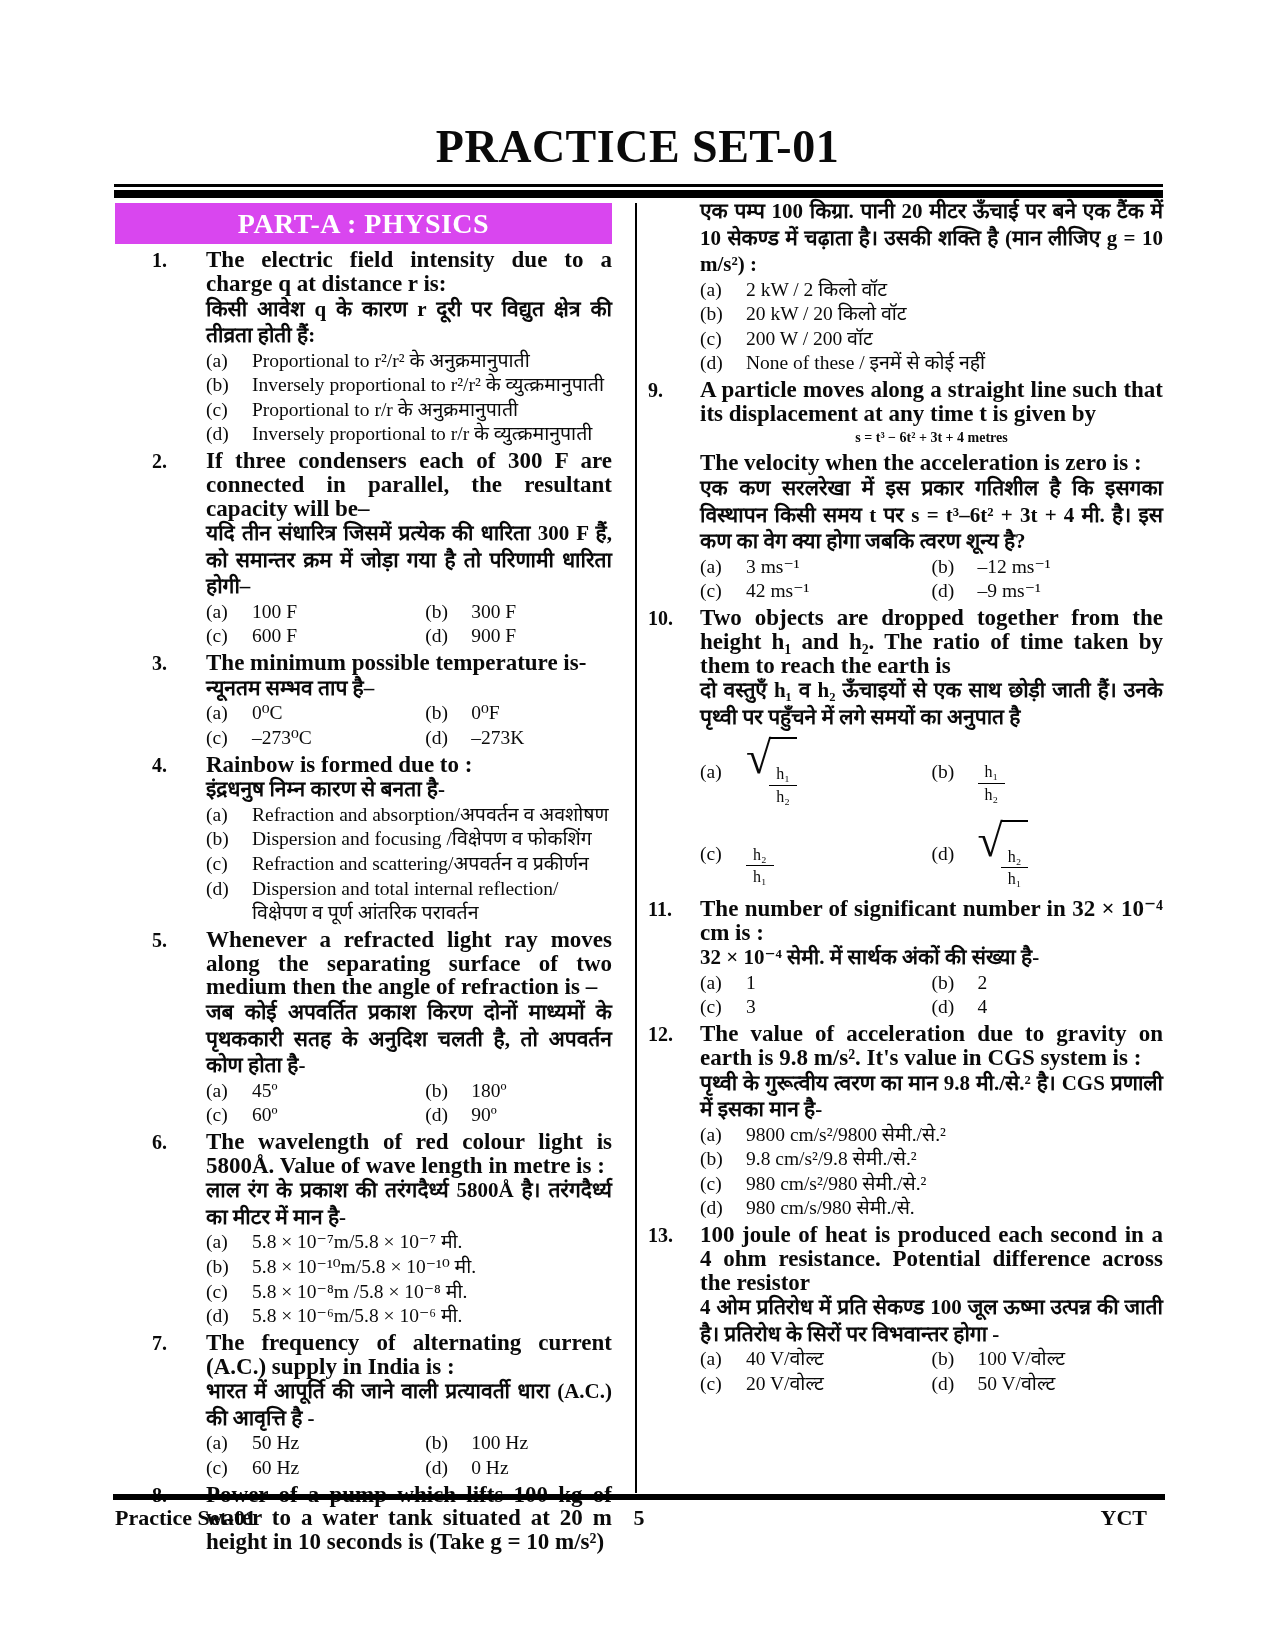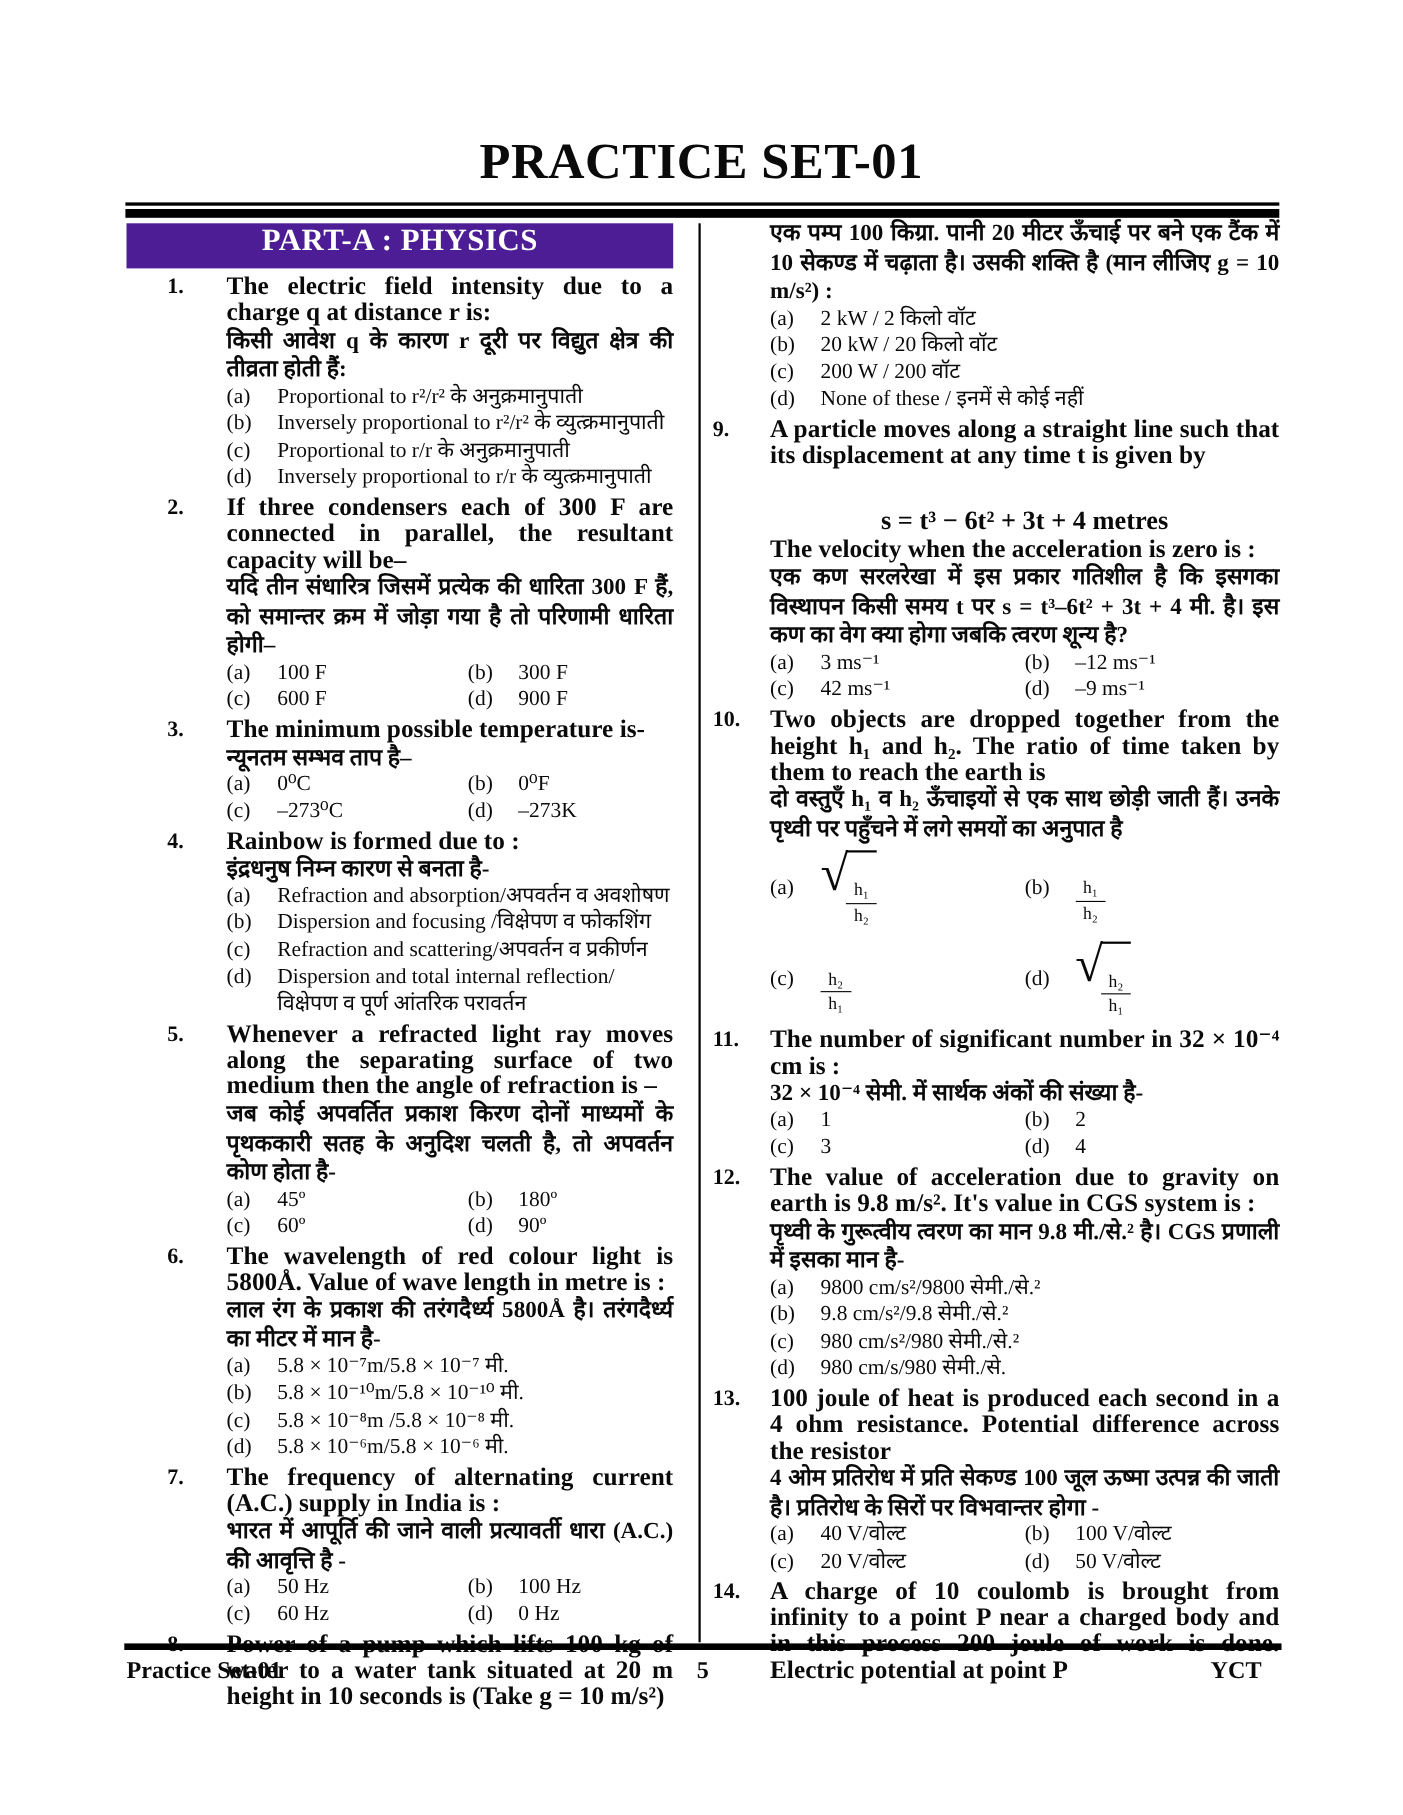--- a/index.html
+++ b/index.html
@@ -10,36 +10,36 @@
     overflow:hidden;
   }
   .page-title{
     position:absolute;top:120px;left:0;width:100%;
     text-align:center;font-size:46px;font-weight:bold;letter-spacing:.5px;
   }
   .rule-thin{position:absolute;top:184px;left:114px;width:1049px;height:3px;background:#000;}
   .rule-thick{position:absolute;top:190px;left:114px;width:1049px;height:8px;background:#000;}
   .section-banner{
     position:absolute;top:203px;left:115px;width:497px;height:41px;
-    background:#4c1d95;color:#fff;display:flex;justify-content:center;
+    background:#d946ef;color:#fff;display:flex;align-items:center;justify-content:center;
     font-size:28px;font-weight:bold;letter-spacing:.5px;
   }
   .column-divider{position:absolute;top:203px;left:635px;width:2px;height:1290px;background:#000;}
   .col{position:absolute;}
   .col-left{top:248px;left:115px;width:497px;}
   .col-right{top:198px;left:641px;width:522px;}
   .question{display:flex;margin:0 0 2px 0;}
   .qnum{flex:none;box-sizing:border-box;font-weight:bold;font-size:20px;line-height:24px;}
   .col-left .qnum{width:91px;padding-left:37px;}
   .col-right .qnum{width:59px;padding-left:7px;}
   .qbody{flex:1;min-width:0;}
   .stem{margin:0;text-align:justify;font-weight:bold;}
   .stem.en{font-size:23px;line-height:23.8px;}
   .stem.hi{font-size:21px;line-height:26.5px;}
-  .stem.formula{text-align:center;font-size:24px;line-height:26px;margin-top:36px;}
+  .stem.formula{text-align:center;font-size:14px;line-height:26px;}
   .opt-row{display:flex;font-size:19.5px;line-height:24.6px;align-items:baseline;}
   .opt-label{flex:none;width:46px;}
   .opt-text{flex:1;min-width:0;}
   .opt-grid{display:grid;}
   .col-left .opt-grid{grid-template-columns:54% 46%;}
   .col-right .opt-grid{grid-template-columns:50% 50%;}
   .opt-cell{display:flex;font-size:19.5px;line-height:24.6px;align-items:baseline;}
   .opt-cell .opt-label{width:46px;}
   .opt-cell.math{align-items:center;margin:7px 0;line-height:1.1;}
   .mfrac{display:inline-block;text-align:center;font-size:16px;vertical-align:middle;margin-top:24px;}
@@ -401,26 +401,20 @@
             <span class="opt-label">(c)</span>
             <span class="opt-text">20 V/वोल्ट</span>
           </div>
           <div class="opt-cell">
             <span class="opt-label">(d)</span>
             <span class="opt-text">50 V/वोल्ट</span>
           </div>
         </div>
       </div>
     </div>
-    <div class="question">
-      <div class="qnum">14.</div>
-      <div class="qbody">
-        <p class="stem en">A charge of 10 coulomb is brought from infinity to a point P near a charged body and in this process 200 joule of work is done. Electric potential at  point P</p>
-      </div>
-    </div>
   </div>
 
 <div class="footer-rule"></div>
 <div class="footer">
   <span class="f-left">Practice Set-01</span>
   <span class="f-center">5</span>
   <span class="f-right">YCT</span>
 </div>
 
 </body></html>

